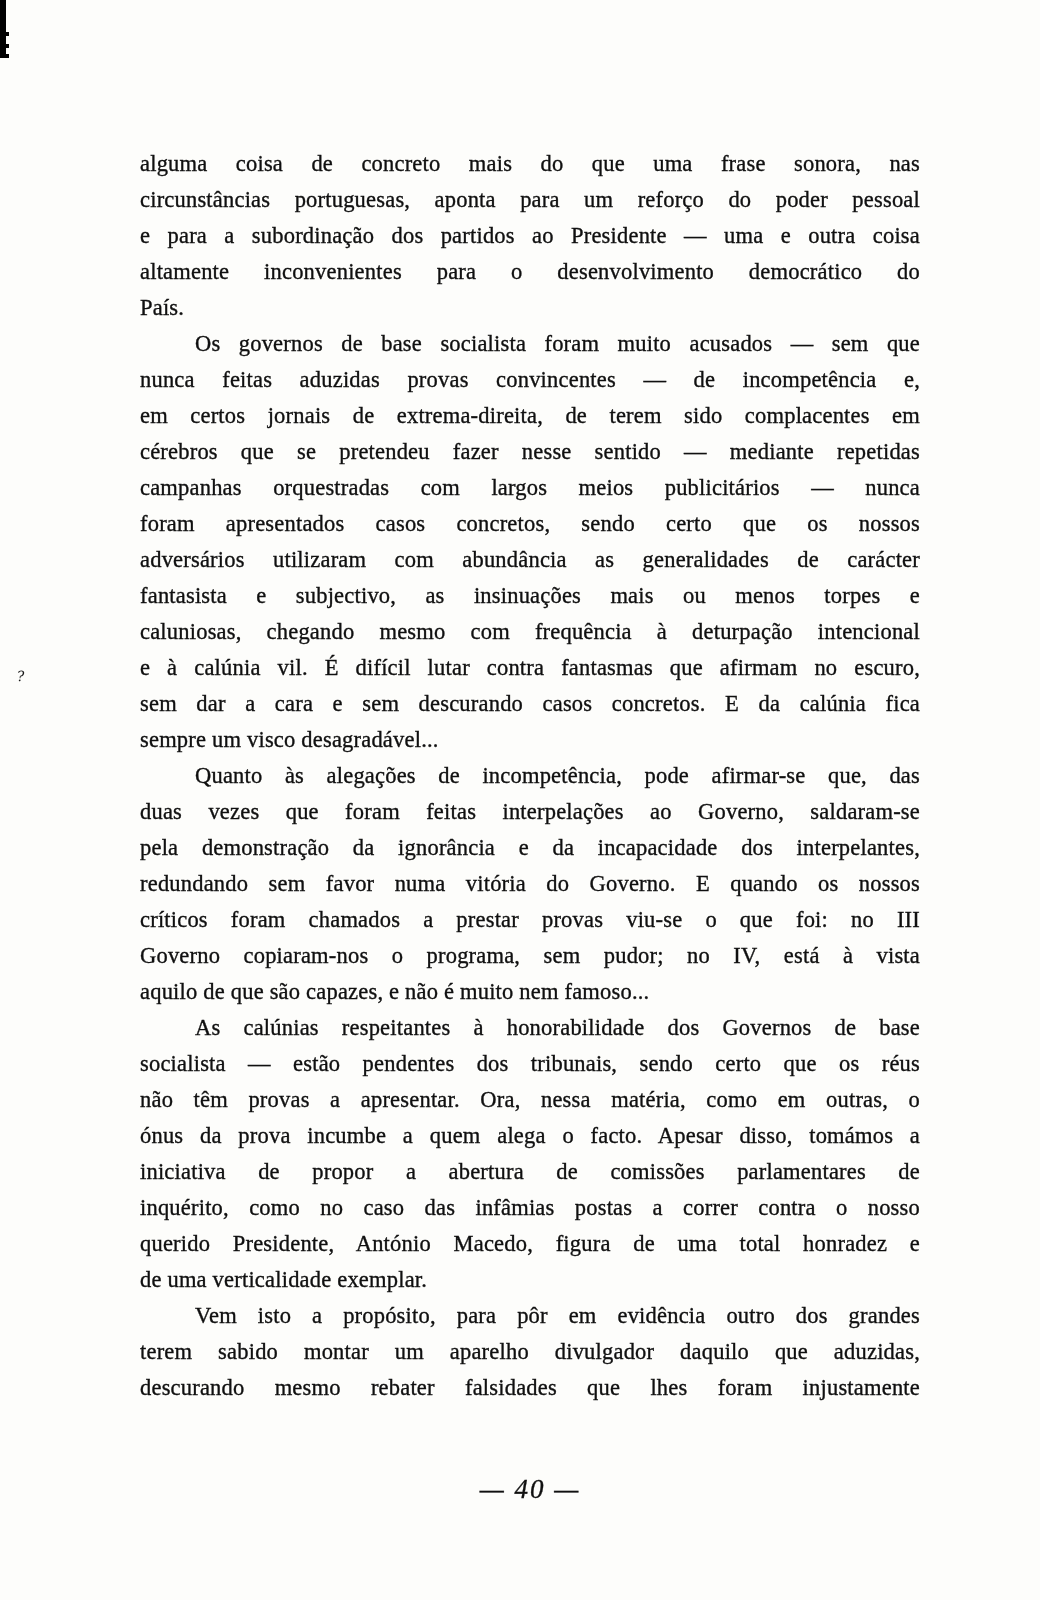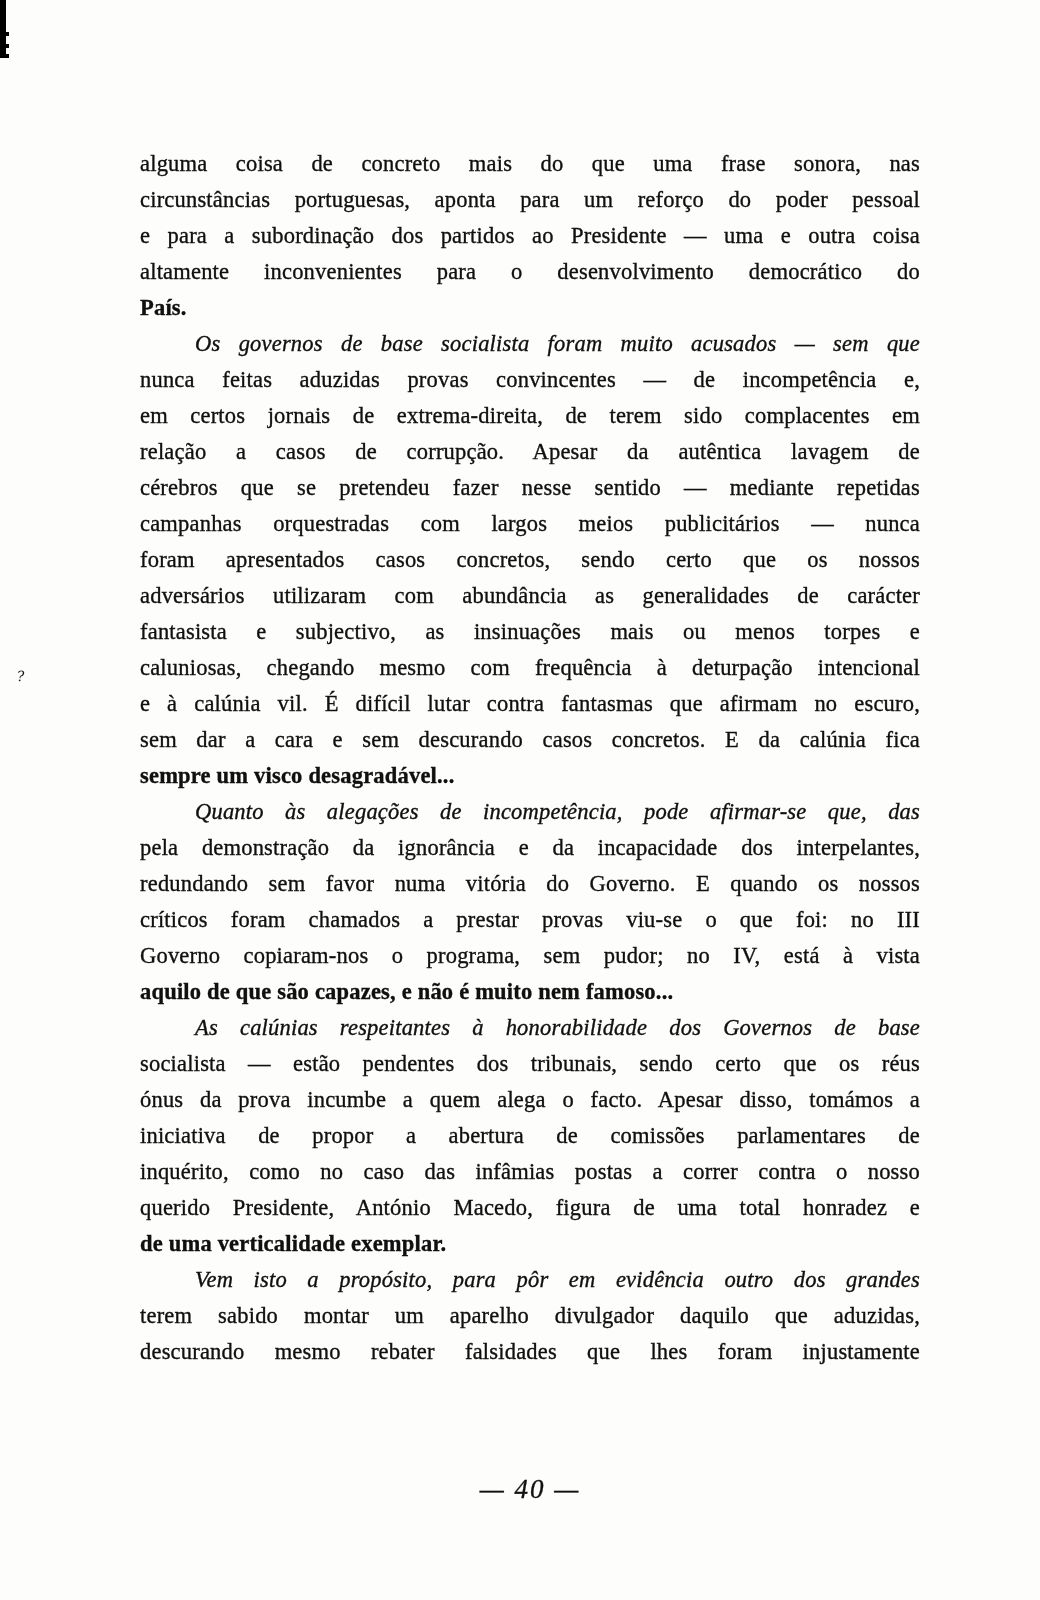--- a/index.html
+++ b/index.html
@@ -36,25 +36,23 @@
     overflow: hidden;
     white-space: nowrap;
     -webkit-text-stroke: 0.35px #101010;
   }
   .line.just {
     white-space: normal;
   }
   .line.ragged {
     text-align-last: left;
     white-space: normal;
-    font-weight: bold;
   }
   .line.indent {
     padding-left: 55px;
-    font-style: italic;
   }
   .page-number {
     position: absolute;
     left: 140px;
     top: 1474px;
     width: 780px;
     text-align: center;
     font-style: italic;
     font-size: 27px;
     letter-spacing: 2px;
@@ -103,38 +101,39 @@
 
   <div class="text-block">
       <div class="line just">alguma coisa de concreto mais do que uma frase sonora, nas</div>
       <div class="line just">circunstâncias portuguesas, aponta para um reforço do poder pessoal</div>
       <div class="line just">e para a subordinação dos partidos ao Presidente — uma e outra coisa</div>
       <div class="line just">altamente inconvenientes para o desenvolvimento democrático do</div>
       <div class="line ragged">País.</div>
       <div class="line just indent">Os governos de base socialista foram muito acusados — sem que</div>
       <div class="line just">nunca feitas aduzidas provas convincentes — de incompetência e,</div>
       <div class="line just">em certos jornais de extrema-direita, de terem sido complacentes em</div>
-      <div class="line just">relação a casos de corrupção. Apesar da autêntica lavagem de</div>
       <div class="line just">cérebros que se pretendeu fazer nesse sentido — mediante repetidas</div>
       <div class="line just">campanhas orquestradas com largos meios publicitários — nunca</div>
       <div class="line just">foram apresentados casos concretos, sendo certo que os nossos</div>
       <div class="line just">adversários utilizaram com abundância as generalidades de carácter</div>
       <div class="line just">fantasista e subjectivo, as insinuações mais ou menos torpes e</div>
       <div class="line just">caluniosas, chegando mesmo com frequência à deturpação intencional</div>
       <div class="line just">e à calúnia vil. É difícil lutar contra fantasmas que afirmam no escuro,</div>
       <div class="line just">sem dar a cara e sem descurando casos concretos. E da calúnia fica</div>
       <div class="line ragged">sempre um visco desagradável...</div>
       <div class="line just indent">Quanto às alegações de incompetência, pode afirmar-se que, das</div>
+      <div class="line just">duas vezes que foram feitas interpelações ao Governo, saldaram-se</div>
       <div class="line just">pela demonstração da ignorância e da incapacidade dos interpelantes,</div>
       <div class="line just">redundando sem favor numa vitória do Governo. E quando os nossos</div>
       <div class="line just">críticos foram chamados a prestar provas viu-se o que foi: no III</div>
       <div class="line just">Governo copiaram-nos o programa, sem pudor; no IV, está à vista</div>
       <div class="line ragged">aquilo de que são capazes, e não é muito nem famoso...</div>
       <div class="line just indent">As calúnias respeitantes à honorabilidade dos Governos de base</div>
       <div class="line just">socialista — estão pendentes dos tribunais, sendo certo que os réus</div>
+      <div class="line just">não têm provas a apresentar. Ora, nessa matéria, como em outras, o</div>
       <div class="line just">ónus da prova incumbe a quem alega o facto. Apesar disso, tomámos a</div>
       <div class="line just">iniciativa de propor a abertura de comissões parlamentares de</div>
       <div class="line just">inquérito, como no caso das infâmias postas a correr contra o nosso</div>
       <div class="line just">querido Presidente, António Macedo, figura de uma total honradez e</div>
       <div class="line ragged">de uma verticalidade exemplar.</div>
       <div class="line just indent">Vem isto a propósito, para pôr em evidência outro dos grandes</div>
       <div class="line just">terem sabido montar um aparelho divulgador daquilo que aduzidas,</div>
       <div class="line just">descurando mesmo rebater falsidades que lhes foram injustamente</div>
     </div>
 

